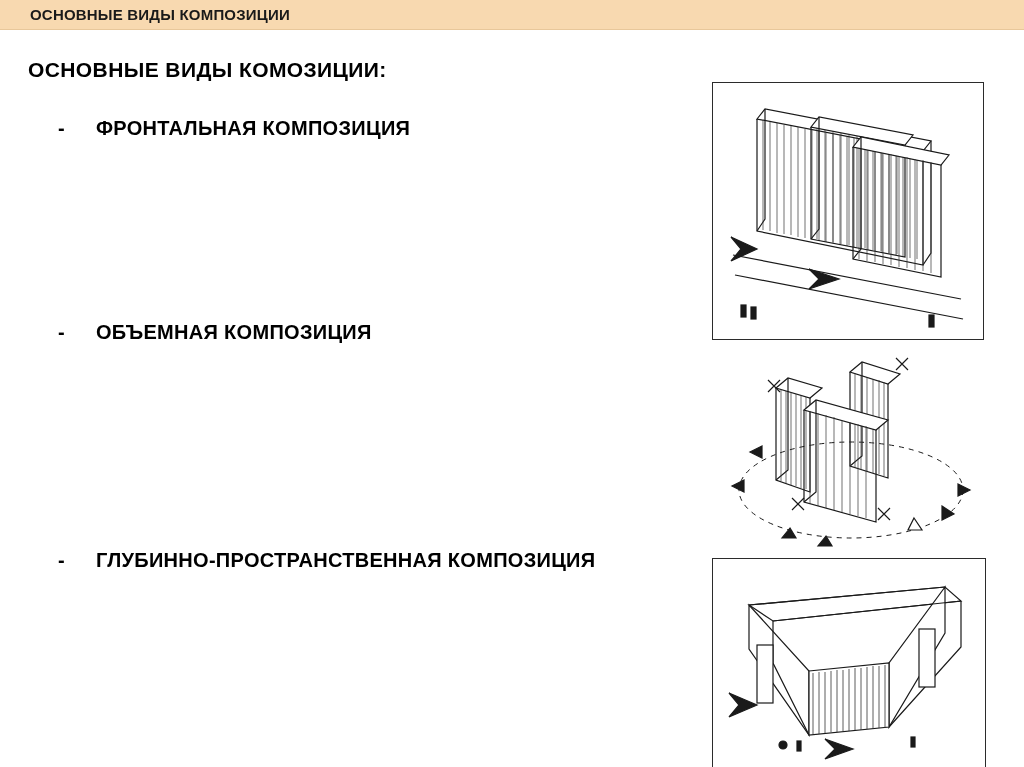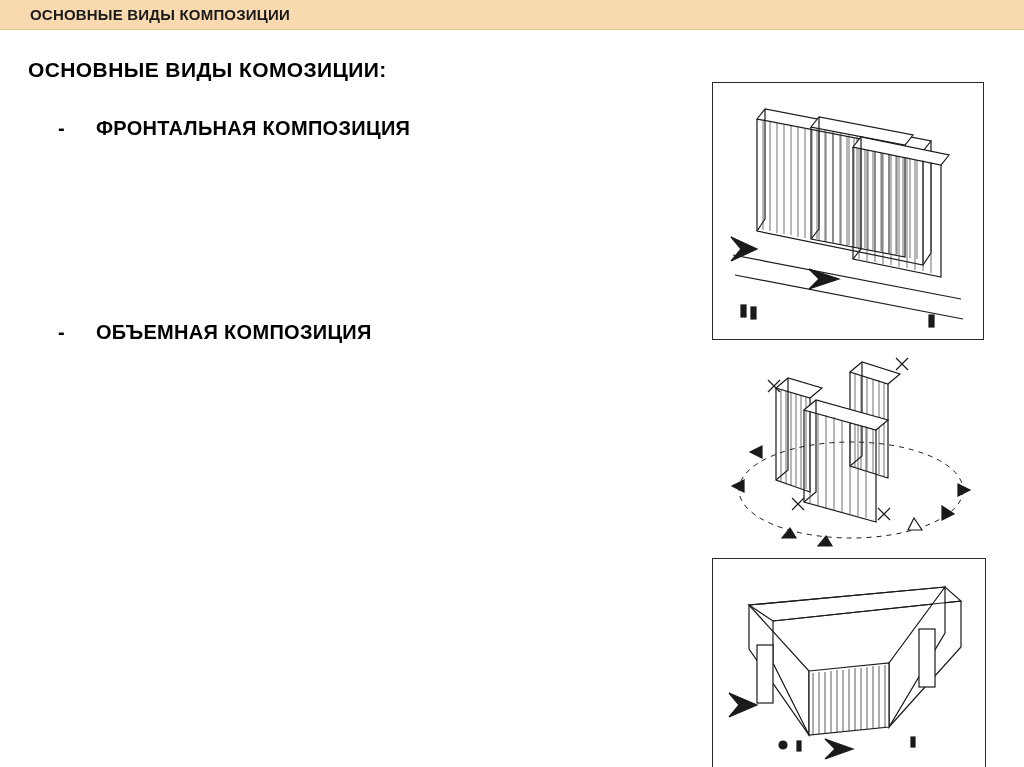--- a/index.html
+++ b/index.html
@@ -114,20 +114,23 @@
   <div class="heading">ОСНОВНЫЕ ВИДЫ КОМОЗИЦИИ:</div>
 
   <div class="bullet-row bullet-1">
     <span class="bullet-dash">-</span><span>ФРОНТАЛЬНАЯ КОМПОЗИЦИЯ</span>
   </div>
 
   <div class="bullet-row bullet-2">
     <span class="bullet-dash">-</span><span>ОБЪЕМНАЯ КОМПОЗИЦИЯ</span>
   </div>
 
+  <div class="bullet-row bullet-3">
+    <span class="bullet-dash">-</span><span>ГЛУБИННО-ПРОСТРАНСТВЕННАЯ КОМПОЗИЦИЯ</span>
+  </div>
 
   <div class="figure fig-frontal">
     <svg width="268" height="254" viewBox="0 0 268 254">
       <g stroke="#1a1a1a" fill="none" stroke-width="1.2">
 
         <path d="M44 36 L52 26 L218 58 L210 68 Z" fill="#ffffff"></path>
         <path d="M44 36 L44 148 L210 182 L210 68"></path>
         <path d="M52 26 L52 136 L44 148"></path>
         <path d="M218 58 L218 170 L210 182"></path>
 

